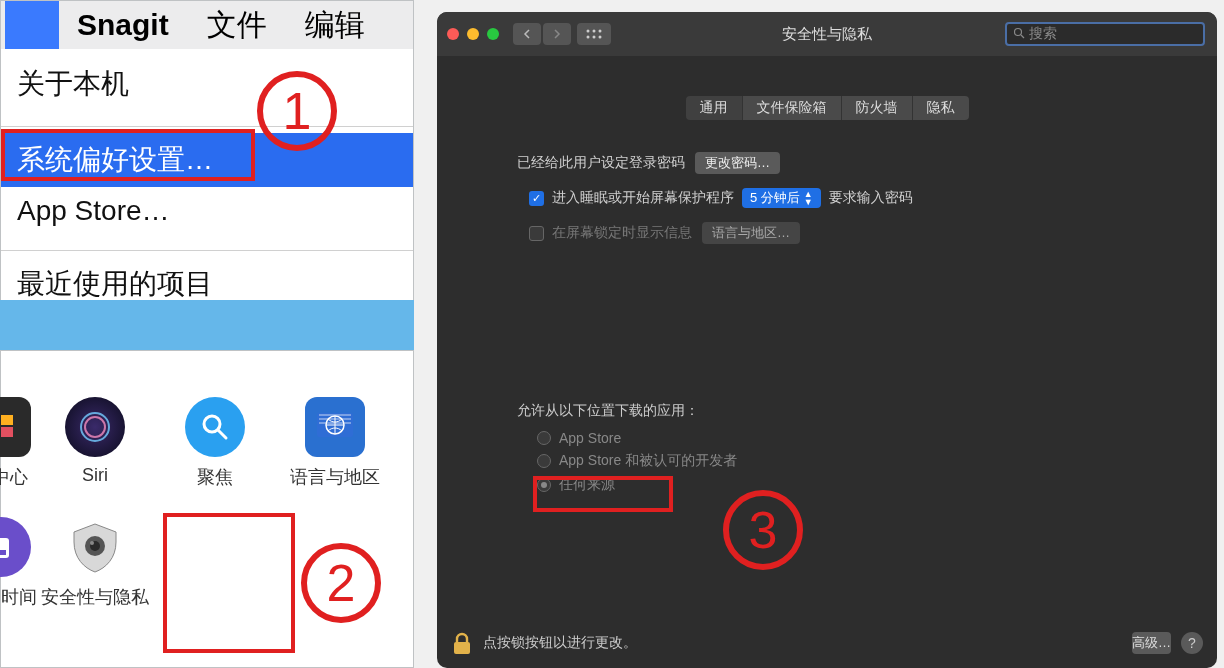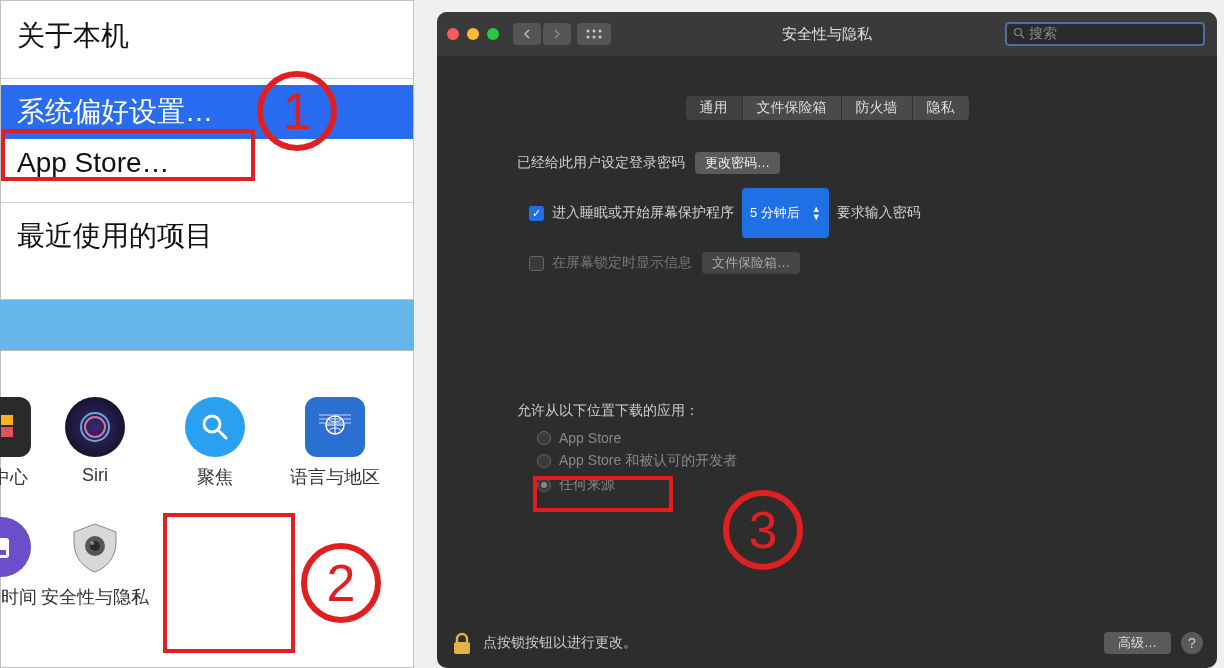--- a/index.html
+++ b/index.html
@@ -227,26 +227,26 @@
     display: inline-flex;
     align-items: center;
     justify-content: center;
     font-size: 11px;
   }
   .chk.on { background: #1f6fe5; color: #fff; border: none; }
   .chk.off { background: #3a3a3a; border: 1px solid #666; }
   .select {
     background: #1f6fe5;
     color: #fff;
-    padding: 16px 8px;
+    padding: 1px 8px;
     border-radius: 4px;
     margin: 0 8px;
     display: inline-flex;
     align-items: center;
-    gap: 12px;
+    gap: 4px;
     font-size: 13px;
   }
   .select .arrows { font-size: 9px; line-height: 8px; }
   .dim-text { color: #777; }
 
   .gatekeeper {
     position: absolute;
     left: 80px;
     top: 390px;
   }
@@ -283,39 +283,45 @@
     justify-content: center;
     margin-right: 10px;
     color: #e2b24a;
     font-size: 24px;
   }
   .foot-text { color: #ccc; font-size: 14px; }
   .footer-right { margin-left: auto; display: flex; align-items: center; gap: 10px; }
   .adv-btn {
     background: #5a5a5a;
     color: #ddd;
-    padding: 2px 14px;
+    padding: 2px 0;
     border-radius: 4px;
     font-size: 13px;
   }
   .help {
     width: 22px; height: 22px; border-radius: 50%; background: #5a5a5a;
     display: flex; align-items: center; justify-content: center; color: #ccc;
   }
   .bg-fill {
     position:absolute;
     left:0; right:0;
     bottom:0;
     background:#65b7ea;
   }
 </style>
 </head>
 <body>
 
 <div class="panel1">
+  <div class="menubar">
+    <div class="apple-logo"></div>
+    <div class="app-name">Snagit</div>
+    <div class="menubar-item">文件</div>
+    <div class="menubar-item">编辑</div>
+  </div>
   <div class="menu-list">
     <div class="menu-item">关于本机</div>
     <div class="menu-sep"></div>
     <div class="menu-item highlight">系统偏好设置…</div>
     <div class="menu-item">App Store…</div>
     <div class="menu-sep"></div>
     <div class="menu-item">最近使用的项目</div>
   </div>
 
   <div class="redbox" style="left:0px; top:128px; width:254px; height:52px;"></div>
@@ -450,21 +456,21 @@
       <span>进入睡眠或开始屏幕保护程序</span>
       <span class="select">
         <span>5 分钟后</span>
         <span class="arrows">▲<br>▼</span>
       </span>
       <span>要求输入密码</span>
     </div>
     <div class="row dim-text" style="margin-left:12px;">
       <span class="chk off"></span>
       <span>在屏幕锁定时显示信息</span>
-      <span class="btn dim">文件保险箱…</span>
+      <span class="btn dim">语言与地区…</span>
     </div>
   </div>
 
   <div class="gatekeeper">
     <div class="hdr">允许从以下位置下载的应用：</div>
     <div class="radio-row">
       <span class="radio"></span>
       <span>App Store</span>
     </div>
     <div class="radio-row">

